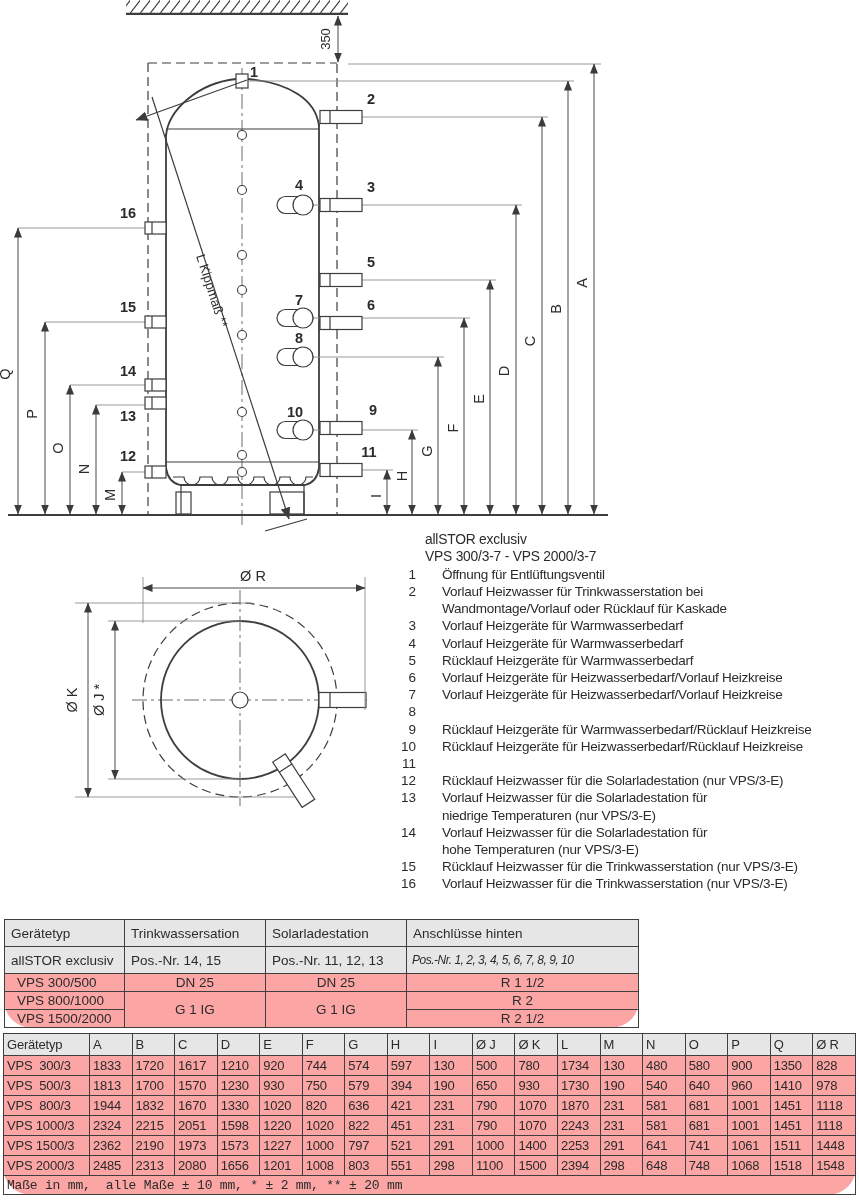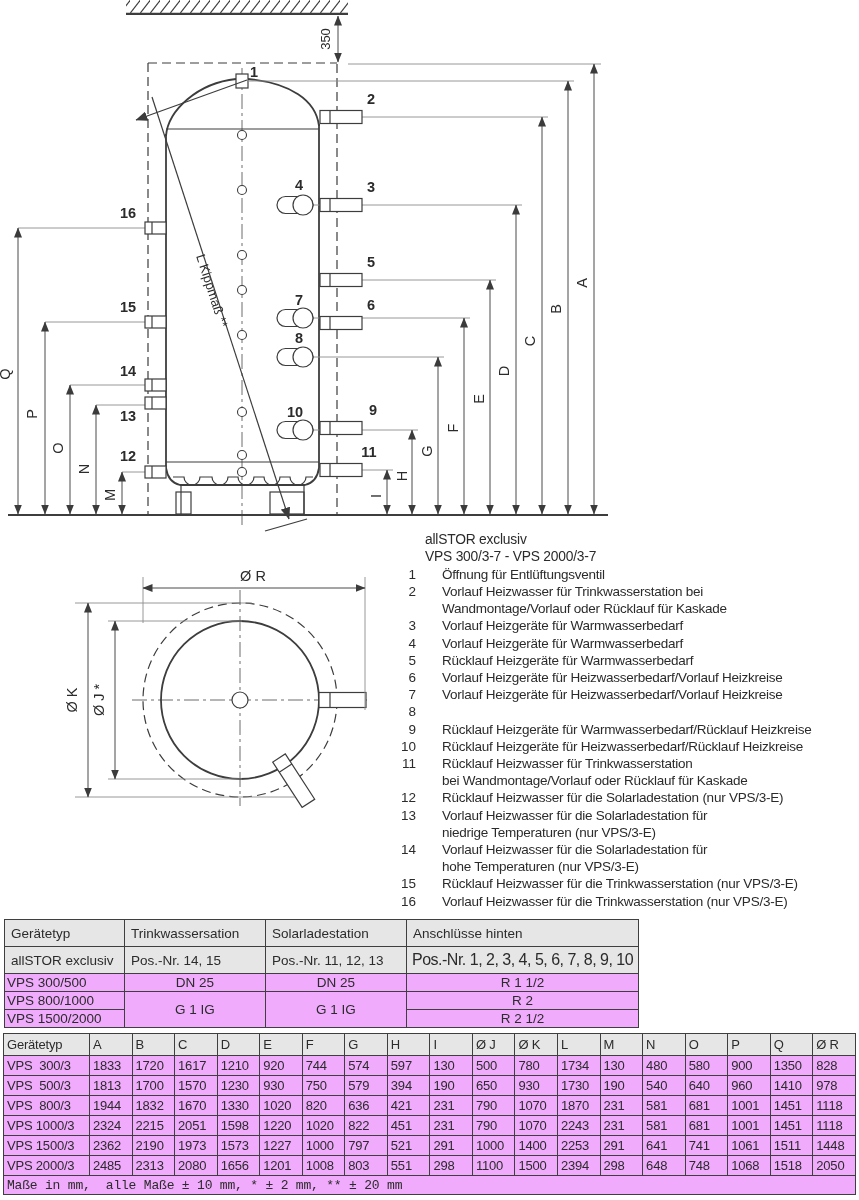--- a/index.html
+++ b/index.html
@@ -21,27 +21,27 @@
   .small{font-size:13px;}
 
   
   .legend{left:392px;top:531px;width:467px;}
   .ltitle{margin-left:33px;font-size:13.8px;line-height:17.4px;letter-spacing:-0.2px;}
   .lrow{display:flex;}
   .lnum{width:24px;text-align:right;flex:none;font-size:13.5px;line-height:17.2px;}
   .ltext{margin-left:26px;font-size:13.5px;line-height:17.2px;letter-spacing:-0.25px;white-space:pre;}
 
   
-  table{border-collapse:collapse;table-layout:fixed;background:#f0abfc;}
+  table{border-collapse:collapse;table-layout:fixed;background:#fca5a5;border-radius:28px;}
   td,th{border:1px solid #3f3f3f;font-weight:normal;overflow:hidden;}
   #t1{left:4px;top:919px;width:634px;font-size:13.5px;}
   #t1 th{background:#e6e6e6;text-align:left;padding:2px 6px;height:22px;}
   #t1 td{text-align:center;height:15px;padding:1px 2px;}
-  #t1 td.mdl{text-align:left;padding-left:2px;}
-  #t1 .tight{font-size:16px;letter-spacing:-0.5px;white-space:nowrap;padding-left:5px;padding-right:0;}
+  #t1 td.mdl{text-align:left;padding-left:12px;}
+  #t1 .tight{font-size:12px;letter-spacing:-0.5px;white-space:nowrap;padding-left:5px;padding-right:0;font-style:italic;}
   #t2{left:3px;top:1033px;width:853px;font-size:13px;}
   #t2 th{background:#e6e6e6;text-align:left;padding:1px 3px;height:19px;letter-spacing:-0.2px;}
   #t2 td{text-align:left;padding:1px 3px;height:17px;letter-spacing:-0.2px;}
   #t2 td.note{white-space:pre;padding-right:42px;height:16px;font-family:Liberation Mono, monospace;}
 </style>
 </head>
 <body>
 
 <svg class="abs" style="left:0;top:0" width="859" height="915" viewBox="0 0 859 915">
   <defs>
@@ -331,22 +331,20 @@
         <span class="ltext">Rücklauf Heizgeräte für Warmwasserbedarf/Rücklauf Heizkreise</span>
       </div>
 
       <div class="lrow">
         <span class="lnum">10</span>
         <span class="ltext">Rücklauf Heizgeräte für Heizwasserbedarf/Rücklauf Heizkreise</span>
       </div>
 
       <div class="lrow">
         <span class="lnum">11</span>
-        <span class="ltext">Rücklauf Heizwasser für Trinkwasserstation
-bei Wandmontage/Vorlauf oder Rücklauf für Kaskade</span>
       </div>
 
       <div class="lrow">
         <span class="lnum">12</span>
         <span class="ltext">Rücklauf Heizwasser für die Solarladestation (nur VPS/3-E)</span>
       </div>
 
       <div class="lrow">
         <span class="lnum">13</span>
         <span class="ltext">Vorlauf Heizwasser für die Solarladestation für
@@ -579,21 +577,21 @@
         <td>551</td>
         <td>298</td>
         <td>1100</td>
         <td>1500</td>
         <td>2394</td>
         <td>298</td>
         <td>648</td>
         <td>748</td>
         <td>1068</td>
         <td>1518</td>
-        <td>2050</td>
+        <td>1548</td>
       </tr>
     </tbody>
   <tfoot>
     <tr>
       <td class="note" colspan="19">Maße in mm,  alle Maße ± 10 mm, * ± 2 mm, ** ± 20 mm</td>
     </tr>
   </tfoot>
 </table>
 
 </body></html>

